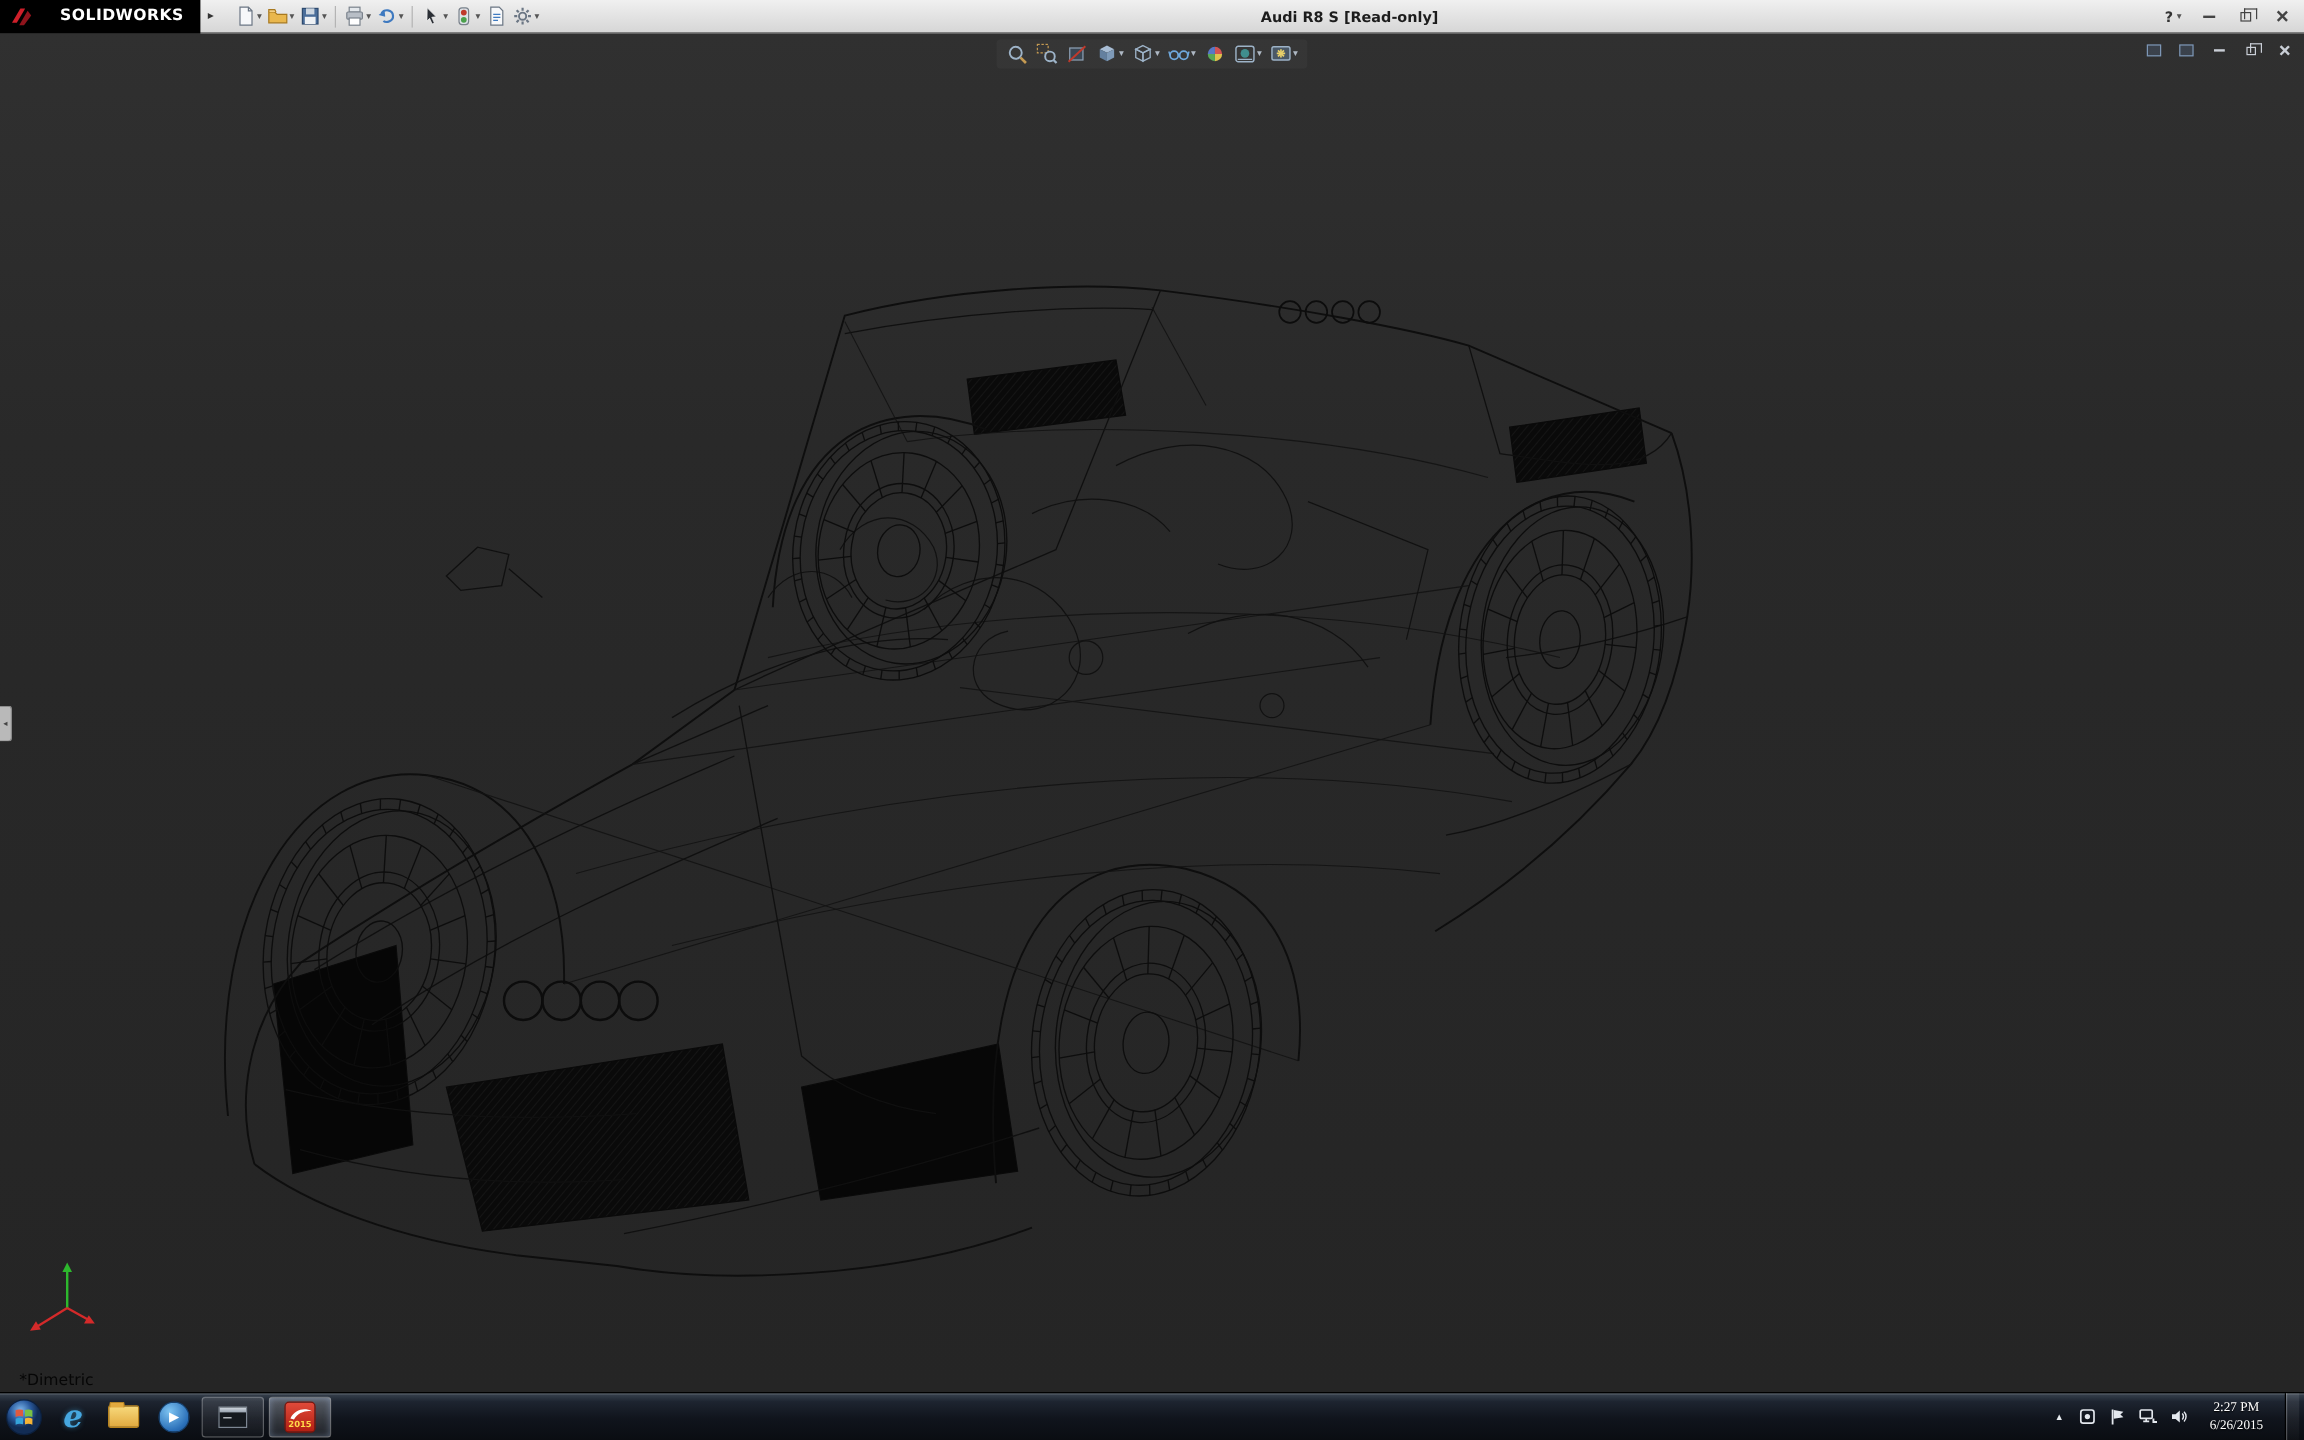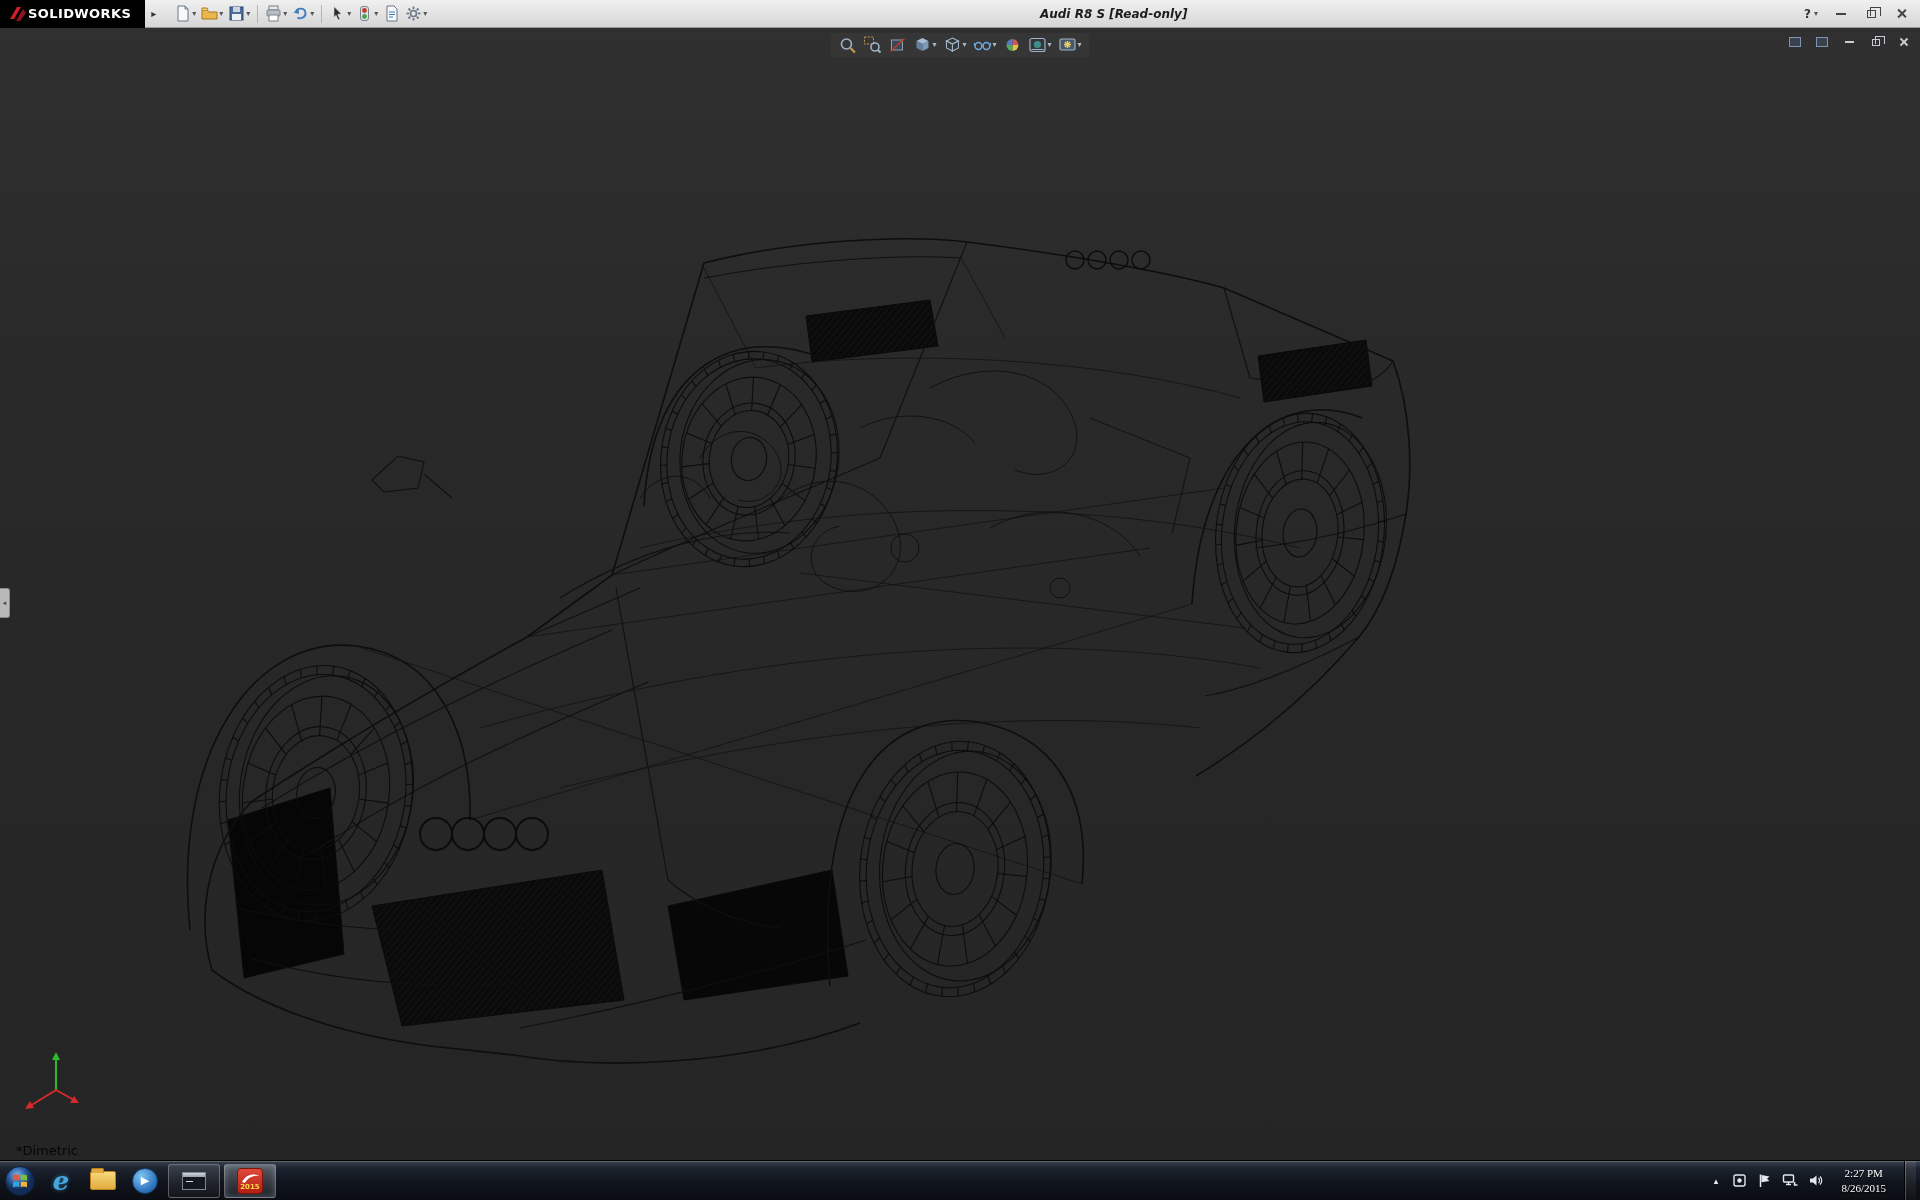--- a/index.html
+++ b/index.html
@@ -5,31 +5,31 @@
   * { margin:0; padding:0; box-sizing:border-box; }
   html,body { width:1920px; height:1200px; overflow:hidden; background:#000;
     font-family:"DejaVu Sans","Liberation Sans",sans-serif; }
   .app { position:relative; width:1920px; height:1200px; }
 
   
   .titlebar { position:absolute; top:0; left:0; right:0; height:28px;
     background:linear-gradient(#f0f0f0,#d6d6d6); border-bottom:1px solid #9a9a9a;
     display:flex; align-items:center; z-index:30; }
   .logo-block { height:28px; background:#000; display:flex; align-items:center;
-    padding:0 14px 0 8px; gap:0; }
+    padding:0 14px 0 8px; gap:22px; }
   .logo-mark { width:20px; height:18px; }
   .brand-text { color:#fff; font-weight:bold; font-size:13px; letter-spacing:.4px; }
   .menu-arrow { color:#333; font-size:10px; padding:0 6px; cursor:default; }
   .qa-bar { display:flex; align-items:center; gap:1px; margin-left:10px; }
   .qa-item { display:flex; align-items:center; padding:2px 2px; border-radius:2px; }
   .qa-item svg { display:block; }
   .caret { font-size:8px; color:#555; margin-left:1px; line-height:1; }
   .sep { width:1px; height:18px; background:#b4b4b4; margin:0 4px; }
   .title-text { flex:1; text-align:center; font-size:12px; font-weight:600; color:#1c1c1c;
-    white-space:nowrap; overflow:hidden;font-style:italic; }
+    white-space:nowrap; overflow:hidden; }
   .tb-right { display:flex; align-items:center; gap:4px; padding-right:6px; }
   .help-item { display:flex; align-items:center; font-size:12px; font-weight:bold;
     color:#333; gap:2px; padding:0 6px; }
   .wc { width:26px; height:20px; display:flex; align-items:center; justify-content:center; }
   .g-min { width:10px; height:2px; background:#444; }
   .g-restore { position:relative; width:9px; height:8px; border:1.5px solid #444; background:transparent; }
   .g-restore::before { content:""; position:absolute; top:-4px; left:2.5px; width:9px; height:8px;
     border:1.5px solid #444; border-bottom:none; }
   .g-close { position:relative; width:11px; height:11px; }
   .g-close::before,.g-close::after { content:""; position:absolute; left:5px; top:0;
@@ -728,18 +728,18 @@
         </svg>
       </span>
       <span class="tray-icon">
         <svg width="15" height="15" viewBox="0 0 15 15">
           <polygon points="2,5.5 5,5.5 8.5,2.5 8.5,12.5 5,9.5 2,9.5" fill="#e4e8ee"></polygon>
           <path d="M10.5,5 A3.5,3.5 0 0 1 10.5,10 M12,3.5 A5.5,5.5 0 0 1 12,11.5" fill="none" stroke="#e4e8ee" stroke-width="1.2"></path>
         </svg>
       </span>
       <div class="clock">
         <div>2:27 PM</div>
-        <div>8/26/2015</div>
+        <div>6/26/2015</div>
       </div>
       <div class="show-desktop"></div>
     </div>
   </div>
 </div>
 
 </body></html>

